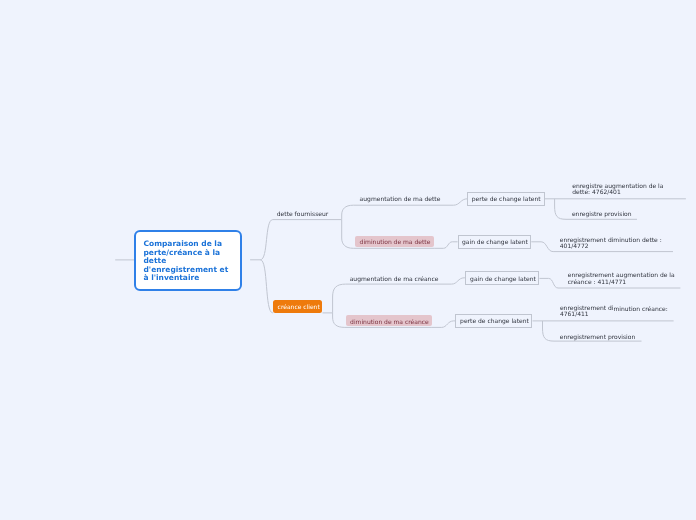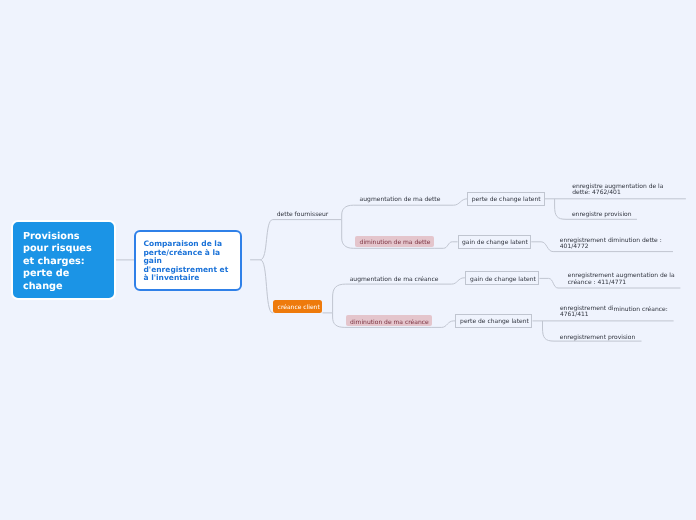--- a/index.html
+++ b/index.html
@@ -54,32 +54,25 @@
     <path d="M332.6 312.9 V317 C332.6 324 336 327.4 344.9 327.4 H431.9"></path>
 
     <path d="M451.6 284.1 C457.5 284.1 458 277.8 464.2 277.8 H465.3"></path>
     <path d="M431.9 327.4 H441.7 C447 327.4 447.5 320.9 453.7 320.9 H455.3"></path>
 
     <path d="M539.5 278.4 H548.6 C553.5 278.4 553 288.0 558 288.0 H680.4"></path>
     <path d="M532.5 320.9 H673.6"></path>
     <path d="M542.5 320.9 V328 C542.5 338 545 341.1 554 341.1 H641.5"></path>
   </svg>
 
-  <div class="node root">
-    <div>Provisions</div>
-    <div>pour risques</div>
-    <div>et charges:</div>
-    <div>perte de</div>
-    <div>change</div>
-  </div>
 
   <div class="node lvl1">
     <div>Comparaison de la</div>
     <div>perte/créance à la</div>
-    <div>gain</div>
+    <div>dette</div>
     <div>d'enregistrement et</div>
     <div>à l'inventaire</div>
   </div>
 
   <div class="node plain" style="left:276.8px;top:210.6px">
     <span>dette fournisseur</span>
   </div>
 
   <div class="node pill-orange" style="left:272.7px;top:300.3px;width:49.6px;height:12.4px"></div>
   <div class="lbl w" style="left:277.6px;top:304.4px">créance client</div>

